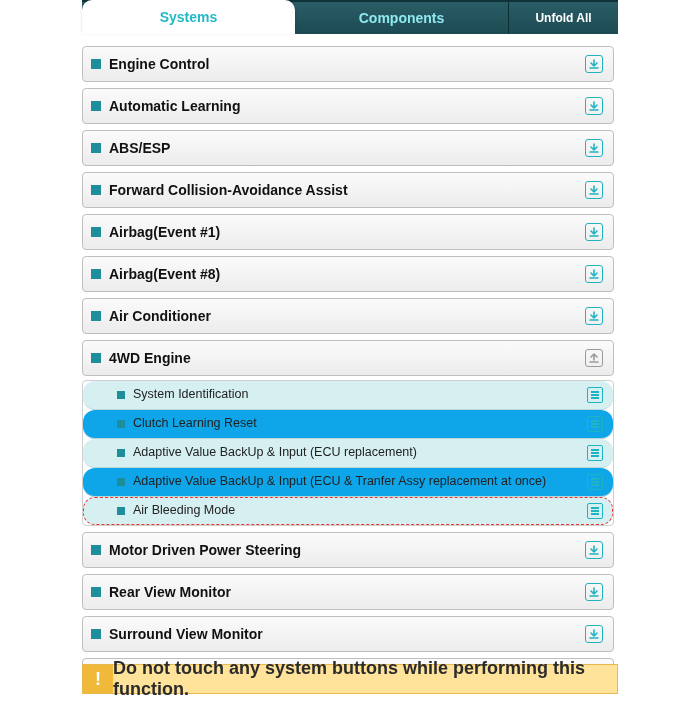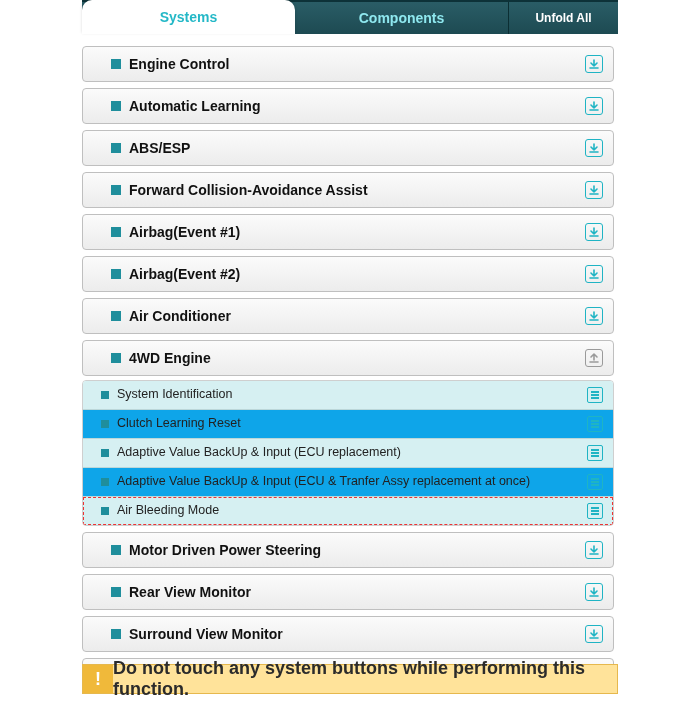--- a/index.html
+++ b/index.html
@@ -75,44 +75,45 @@
   .scroll::-webkit-scrollbar-track { background: #e6e6e6; border-radius: 4px; }
   .scroll::-webkit-scrollbar-thumb { background: #6b7a7d; border-radius: 4px; }
 
   .sys-row {
     display: flex;
     align-items: center;
     justify-content: space-between;
     background: linear-gradient(#fbfbfb,#ececec);
     border: 1px solid #bfbfbf;
     border-radius: 4px;
-    padding: 8px 10px 8px 28px;
+    padding: 8px 10px 8px 8px;
     margin-bottom: 6px;
     cursor: pointer;
   }
   .sys-row .left { display:flex; align-items:center; gap:8px; }
   .sq { width:10px; height:10px; background:#1f8e9c; display:inline-block; }
   .sys-label { font-size:14px; font-weight:bold; color:#111; }
 
   .dl-icon {
     width:18px; height:18px; border:1.5px solid #1fb4c4; border-radius:3px;
     display:flex; align-items:center; justify-content:center; color:#1fb4c4;
     position:relative;
   }
   .dl-icon svg { width:12px; height:12px; }
   .up-icon { border-color:#9a9a9a; color:#9a9a9a; }
 
   .sub-list { margin:-2px 0 6px 0; border:1px solid #cfcfcf; border-radius:4px; overflow:hidden; }
   .sub-row {
     display:flex; align-items:center; justify-content:space-between;
     background:#d6f0f2;
-    padding:6px 10px 6px 18px;
+    padding:6px 10px 6px 34px;
     border-bottom:1px solid #bcd7d9;
     cursor:pointer;
     min-height:26px;
+    border-radius:12px;
   }
   .sub-row:last-child{border-bottom:none;}
   .sub-row.alt { background:#0ea5e9; }
   .sub-row .left { display:flex; align-items:flex-start; gap:8px; }
   .sub-row .sq { width:8px; height:8px; margin-top:4px; }
   .sub-label { font-size:12.5px; color:#222; line-height:1.25; }
   .doc-icon { width:16px; height:16px; border:1.5px solid #1fb4c4; border-radius:2px; position:relative; flex:none; }
   .doc-icon::before { content:""; position:absolute; left:3px; right:3px; top:3px; height:2px; background:#1fb4c4; box-shadow:0 3px 0 #1fb4c4, 0 6px 0 #1fb4c4; }
 
   .sub-row.highlight {
@@ -204,21 +205,21 @@
         </div>
         <span class="dl-icon">
           <svg viewBox="0 0 12 12">
             <path d="M6 2 L6 8 M3 5 L6 8 L9 5 M2 10 L10 10" stroke="currentColor" stroke-width="1.6" fill="none" stroke-linecap="round" stroke-linejoin="round"></path>
           </svg>
         </span>
       </div>
       <div class="sys-row">
         <div class="left">
           <span class="sq"></span>
-          <span class="sys-label">Airbag(Event #2)</span>
+          <span class="sys-label">Airbag(Event #8)</span>
         </div>
         <span class="dl-icon">
           <svg viewBox="0 0 12 12">
             <path d="M6 2 L6 8 M3 5 L6 8 L9 5 M2 10 L10 10" stroke="currentColor" stroke-width="1.6" fill="none" stroke-linecap="round" stroke-linejoin="round"></path>
           </svg>
         </span>
       </div>
       <div class="sys-row">
         <div class="left">
           <span class="sq"></span>

